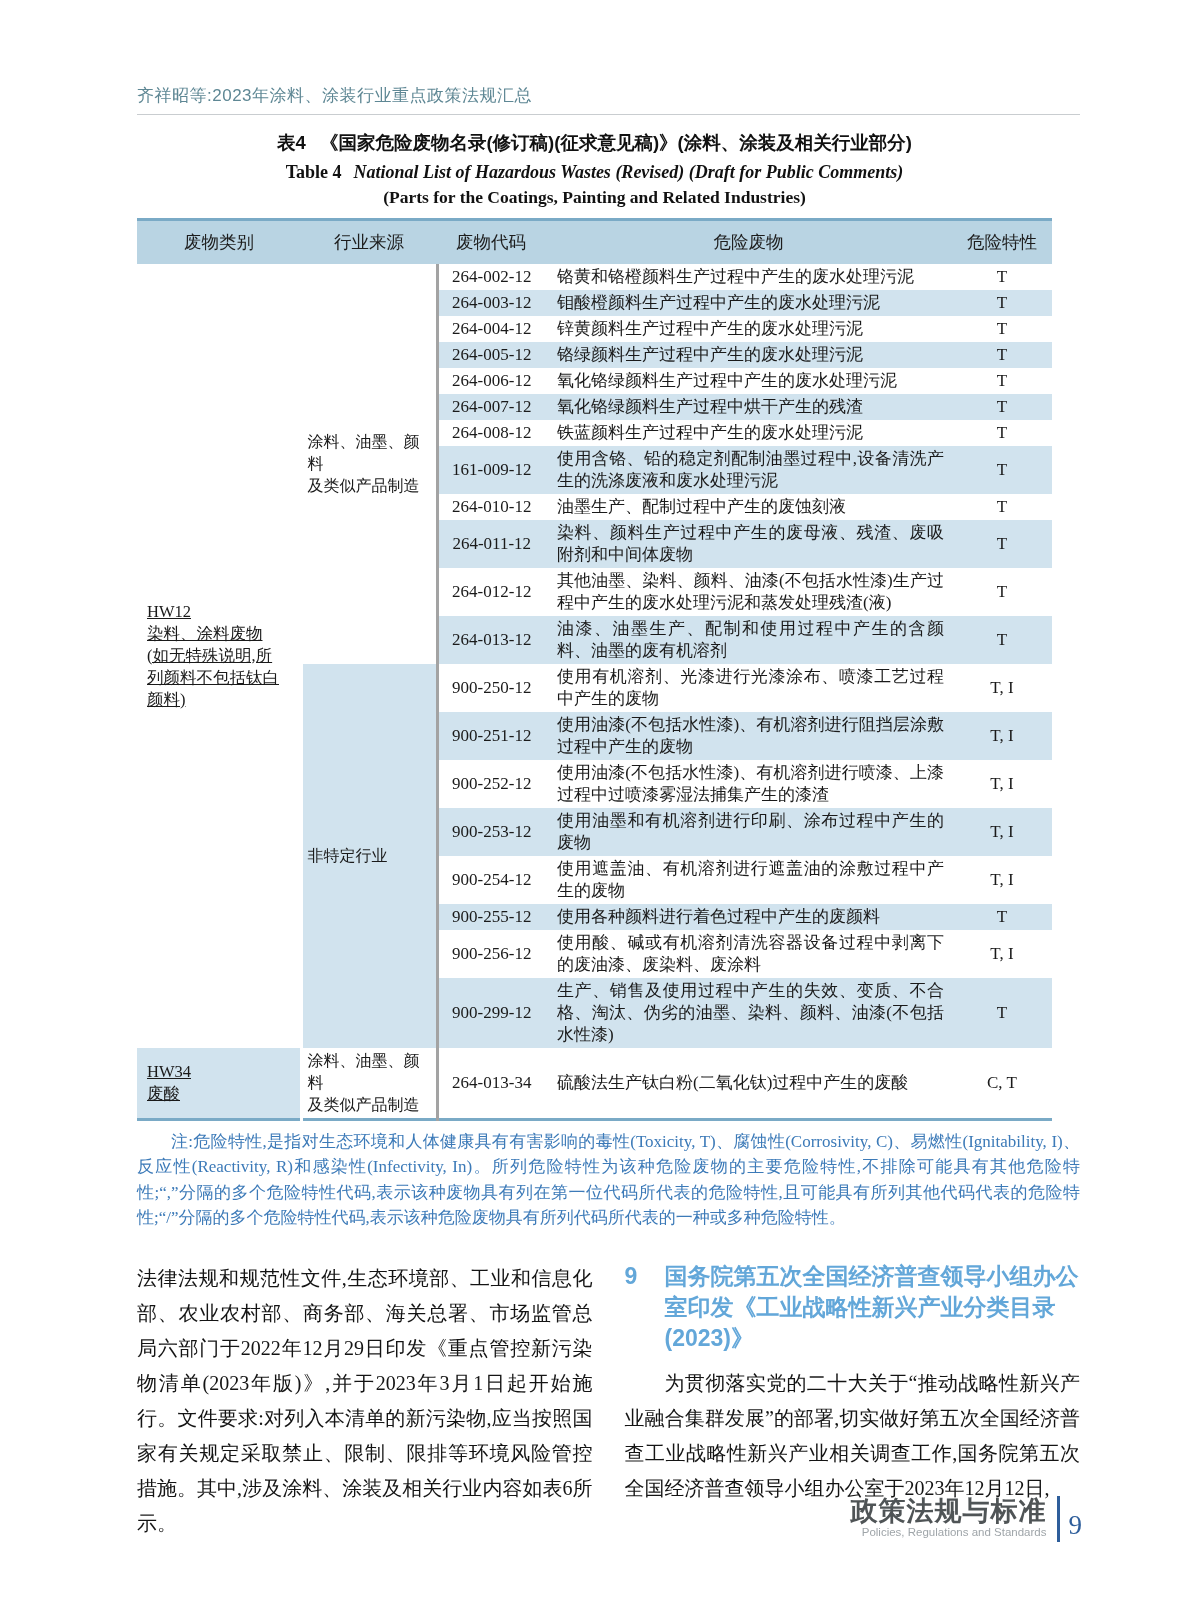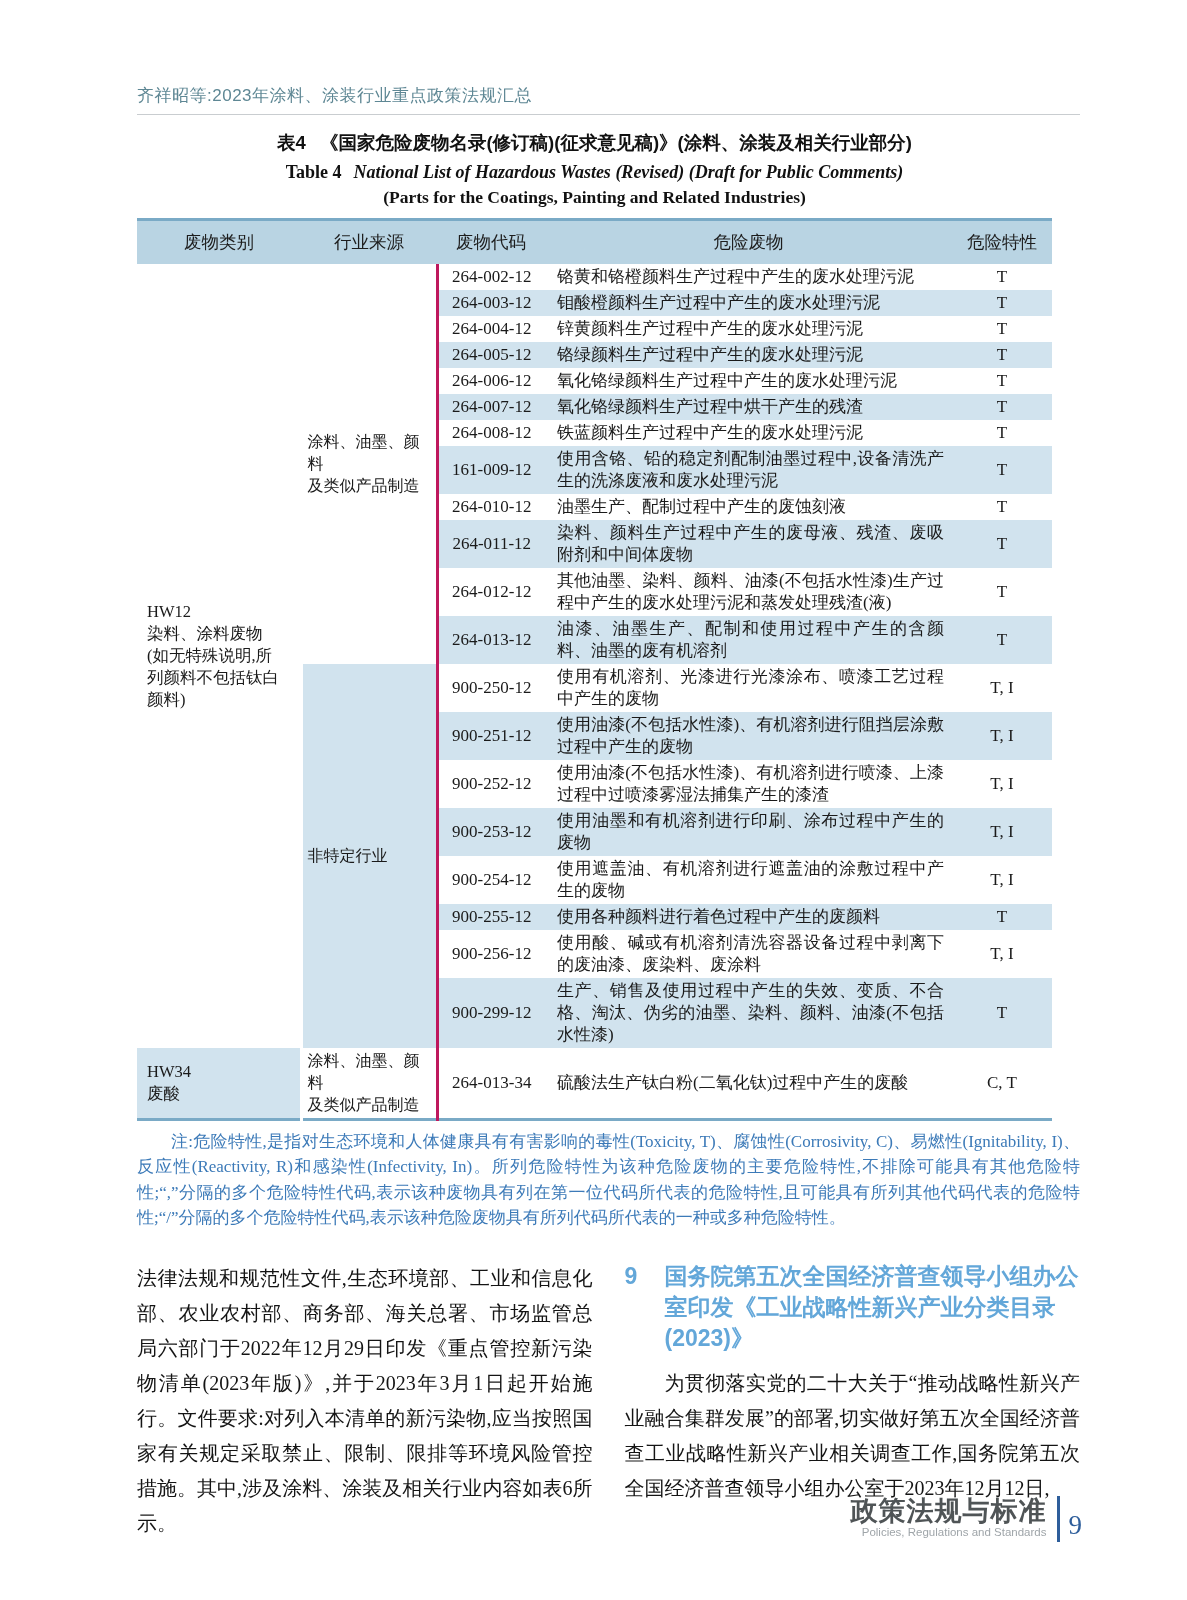--- a/index.html
+++ b/index.html
@@ -46,25 +46,25 @@
     background:var(--header-bg);font-weight:400;font-size:17.5px;color:#1d1d1d;
     height:44px;vertical-align:middle;text-align:center;
   }
   table.hw td{vertical-align:middle;line-height:22px;}
   td.cell-code{ text-align:center;padding:2px 0;}
   td.cell-char{ text-align:center;padding:2px 0;}
   td.cell-desc{ text-align:left;padding:2px 8px 2px 12px;text-align:justify;}
   td.band{background:var(--band-bg);}
   td.cell-class{
     white-space:pre-line;text-align:left;padding:2px 4px 2px 10px;
-    font-size:16.5px;border-right:3px solid #fff;
+    font-size:16.5px;border-right:3px solid #fff;text-decoration:underline;
   }
   td.cell-industry{
     white-space:pre-line;text-align:left;padding:2px 2px 2px 5px;
-    font-size:16px;border-right:3px solid #be185d;
+    font-size:16px;border-right:3px solid #a3a3a3;
   }
   td.shadedcell{background:var(--band-bg);}
 
   .note{
     width:943px;margin-top:8px;color:var(--note-blue);
     font-size:17px;line-height:25.5px;text-indent:2em;text-align:justify;
   }
 
   .cols{display:flex;gap:32px;margin-top:30px;width:943px;}
   .col{flex:1 1 0;}

